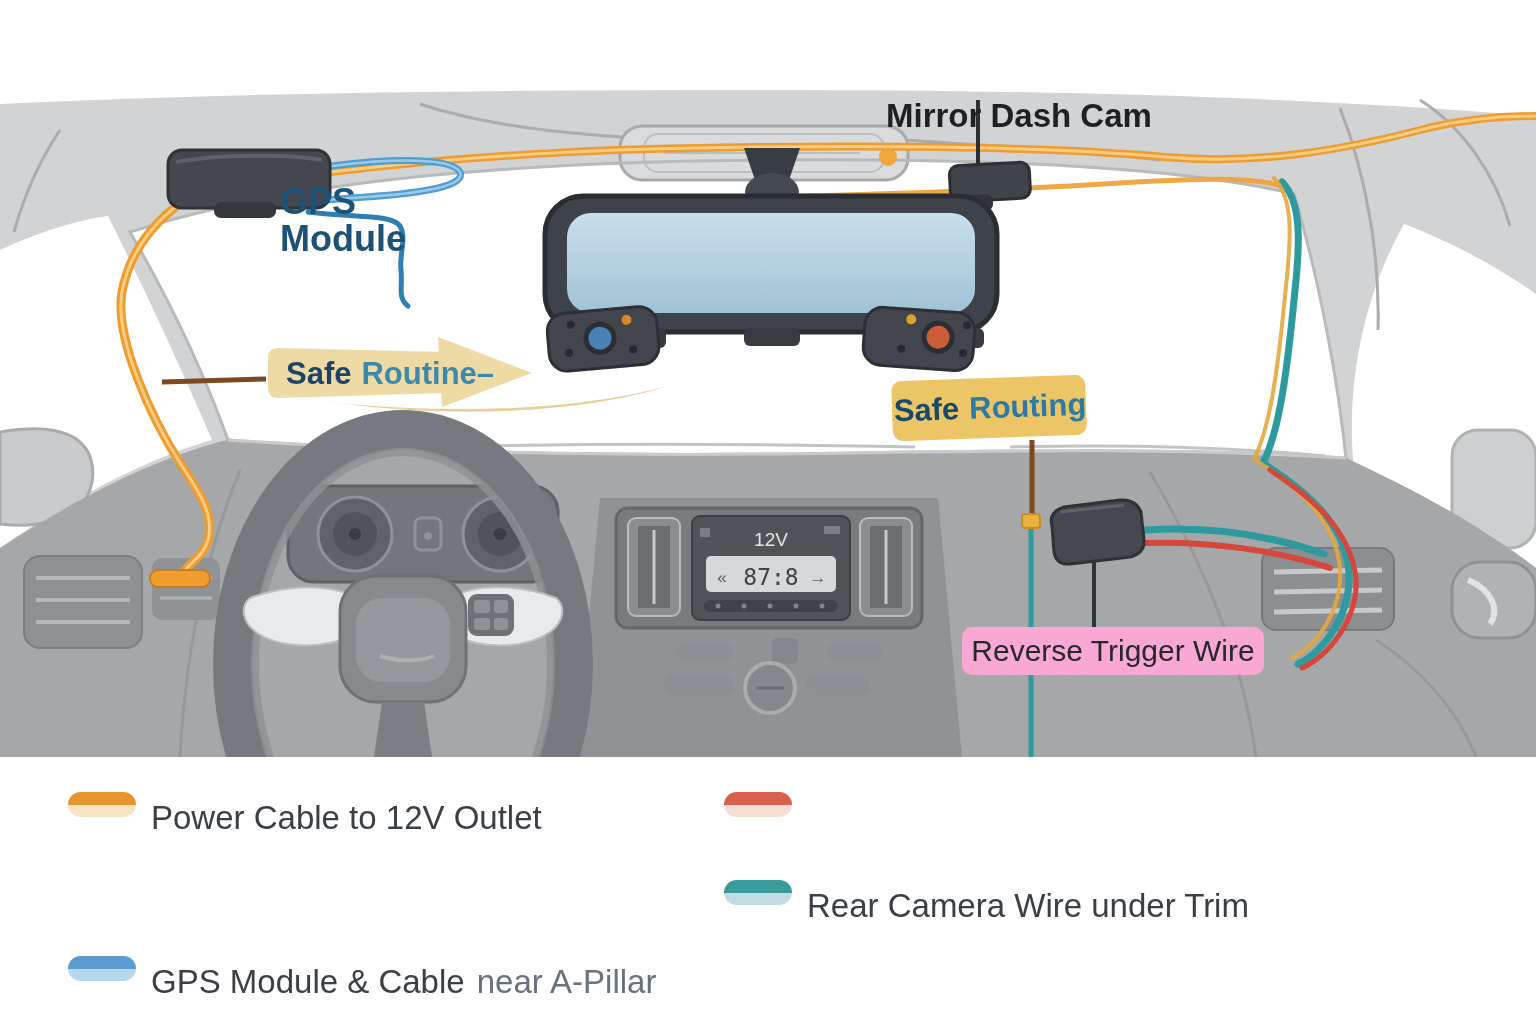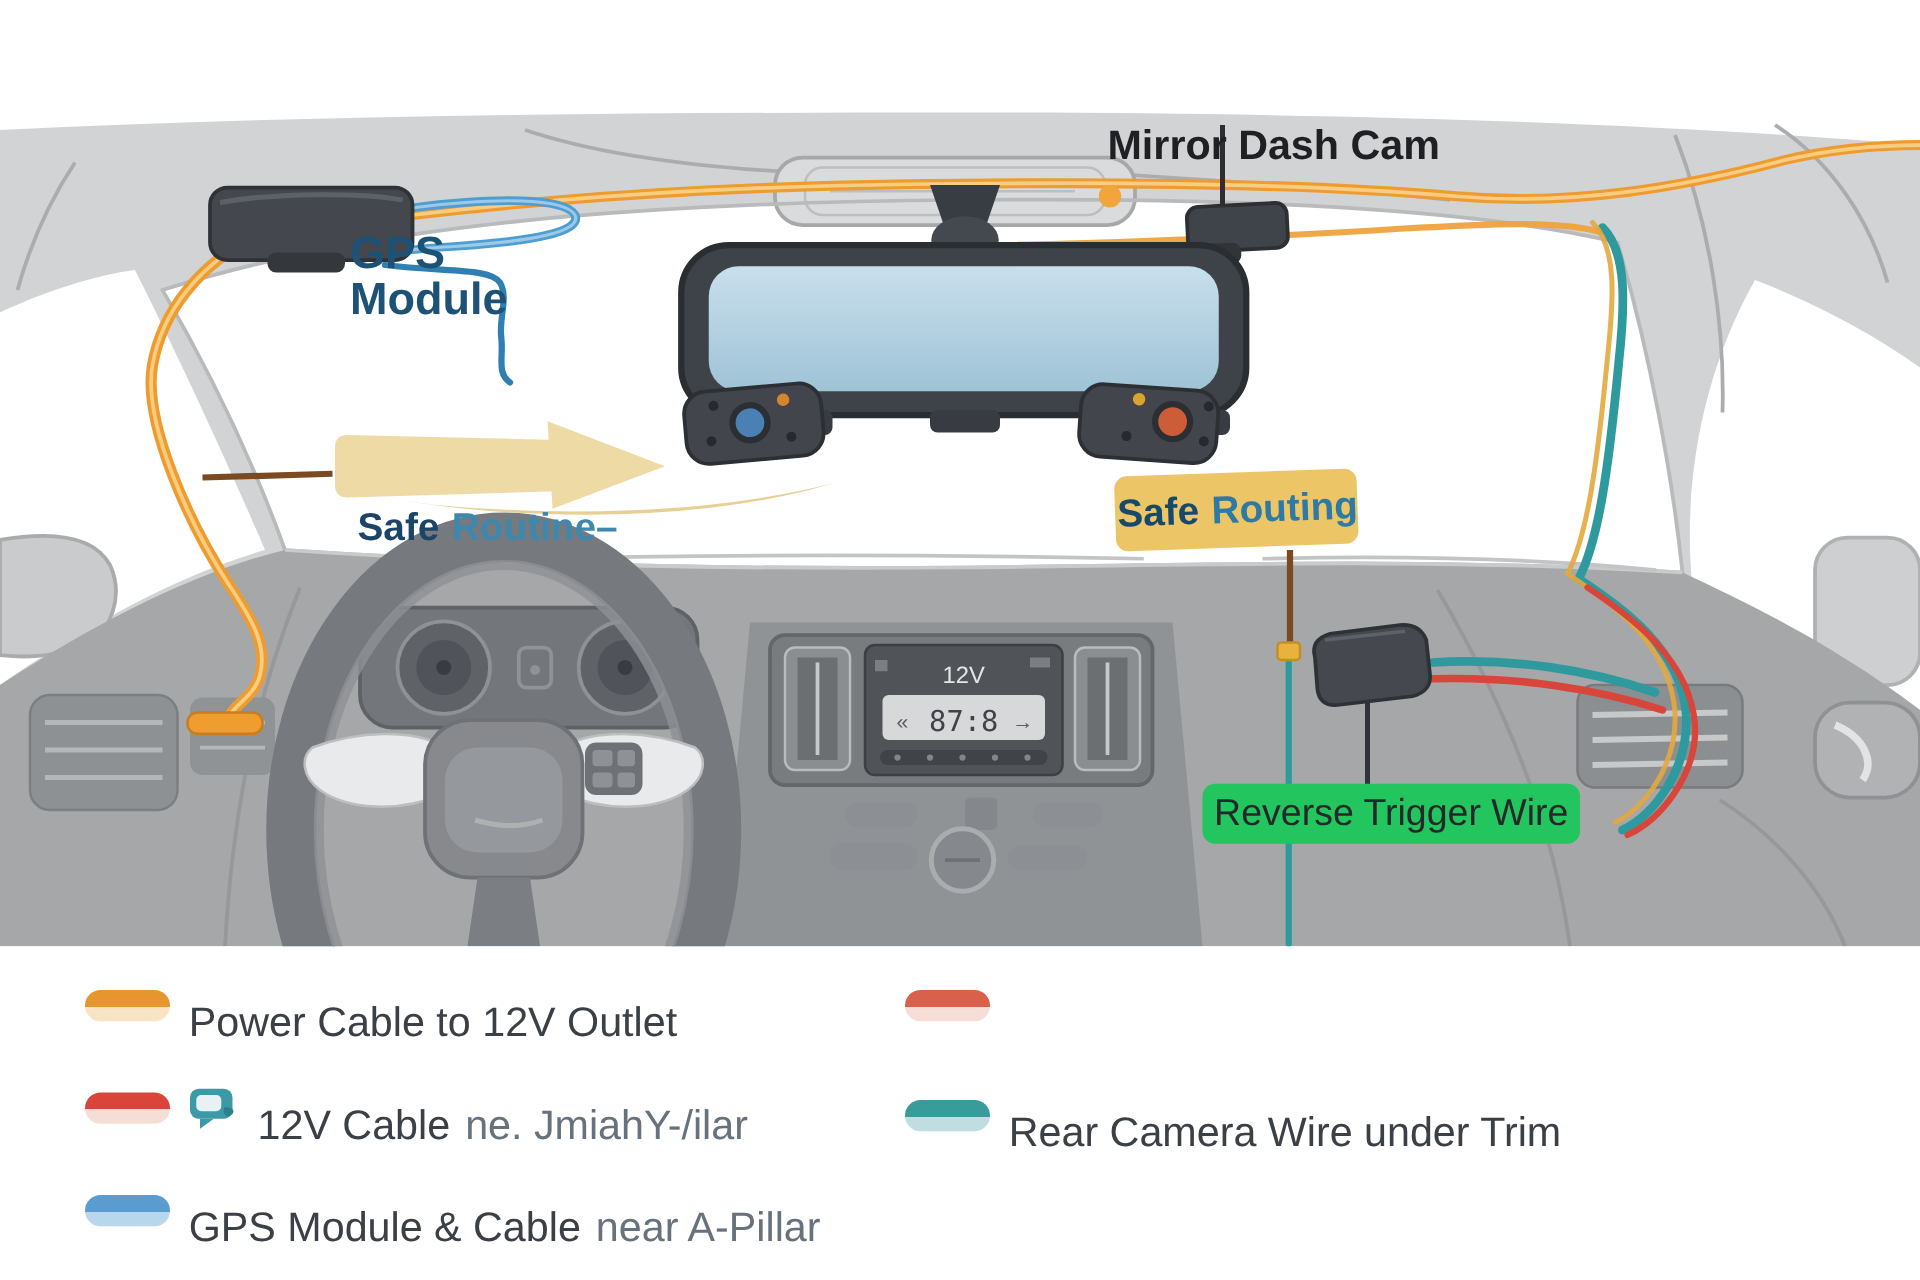--- a/index.html
+++ b/index.html
@@ -3,29 +3,29 @@
 <meta charset="utf-8">
 <style>
   html,body{margin:0;padding:0;background:#fff;}
   .stage{position:relative;width:1536px;height:1024px;background:#ffffff;overflow:hidden;
          font-family:"Liberation Sans",sans-serif;}
   .scene{position:absolute;left:0;top:0;}
   
   .callout{position:absolute;white-space:nowrap;}
   #cl-mirror{left:886px;top:62px;font-size:33px;font-weight:700;color:#1e2023;margin-top:35px;}
   #cl-gps{left:280px;top:183px;font-size:36px;font-weight:700;color:#1d5276;line-height:37px;}
-  #cl-safe-left{left:286px;top:356px;font-size:31px;font-weight:700;margin-top:48px;}
+  #cl-safe-left{left:286px;top:356px;font-size:31px;font-weight:700;}
   #cl-safe-left .w1{color:#1c4468;}
   #cl-safe-left .w2{color:#3e88ae;margin-left:10px;}
   #cl-safe-left .tail{color:#3e88ae;}
   #cl-safe-right{left:893px;top:378px;width:194px;height:60px;display:flex;align-items:center;
                  justify-content:center;transform:rotate(-2deg);font-size:31px;font-weight:700;}
   #cl-safe-right .w1{color:#17496d;}
   #cl-safe-right .w2{color:#2d7aa4;margin-left:10px;}
-  #cl-reverse{left:962px;top:627px;width:302px;height:48px;background:#22c55e;border-radius:10px;
+  #cl-reverse{left:962px;top:627px;width:302px;height:48px;background:#f9a8d4;border-radius:10px;
               display:flex;align-items:center;justify-content:center;font-size:30px;color:#26282b;}
   
   .lg-row{position:absolute;display:flex;align-items:center;gap:15px;height:44px;}
   .swatch{width:68px;height:25px;border-radius:13px;flex:0 0 auto;
           background:linear-gradient(to bottom, var(--sw-top) 0 54%, var(--sw-bot) 54% 100%);}
   .lg-text{font-size:33px;color:#3a4046;margin-top:28px;}
   .lg-text .muted{color:#68727c;margin-left:12px;}
   .lg-icon{width:40px;height:36px;flex:0 0 auto;display:inline-block;}
 </style>
 </head>
@@ -254,32 +254,20 @@
       <span class="w2">Routing</span>
   </div>
 
   <div class="callout" id="cl-reverse">Reverse Trigger Wire</div>
 
   <div class="lg-row" style="left:68px;top:782px">
     <span class="swatch" style="--sw-top: #e6952f; --sw-bot: #f8e4c2;"></span>
     <span class="lg-text"><span>Power Cable to 12V Outlet</span><span class="muted"></span></span>
   </div>
 
-  <div class="lg-row" style="left:68px;top:864px">
-    <span class="swatch" style="--sw-top: #d8453a; --sw-bot: #f4ded6;"></span>
-    <span class="lg-icon">
-      <svg width="40" height="36" viewBox="0 0 40 36">
-        <rect x="1" y="3" width="34" height="24" rx="7" fill="#3c9aa8"></rect>
-        <rect x="6" y="8" width="20" height="13" rx="4" fill="#e8f2f4"></rect>
-        <path d="M9,27 L9,35 L20,27 Z" fill="#3c9aa8"></path>
-        <path d="M28,18 C35,17 38,21 34,24 C31,26 28,24 28,21 Z" fill="#2d7f8c"></path>
-      </svg>
-    </span>
-    <span class="lg-text"><span>12V Cable</span><span class="muted">ne. JmiahY-/ilar</span></span>
-  </div>
 
   <div class="lg-row" style="left:68px;top:946px">
     <span class="swatch" style="--sw-top: #5a9bd0; --sw-bot: #b9d7ec;"></span>
     <span class="lg-text"><span>GPS Module &amp; Cable</span><span class="muted">near A-Pillar</span></span>
   </div>
 
   <div class="lg-row" style="left:724px;top:782px">
     <span class="swatch" style="--sw-top: #d9604a; --sw-bot: #f6ded6;"></span>
   </div>
 

